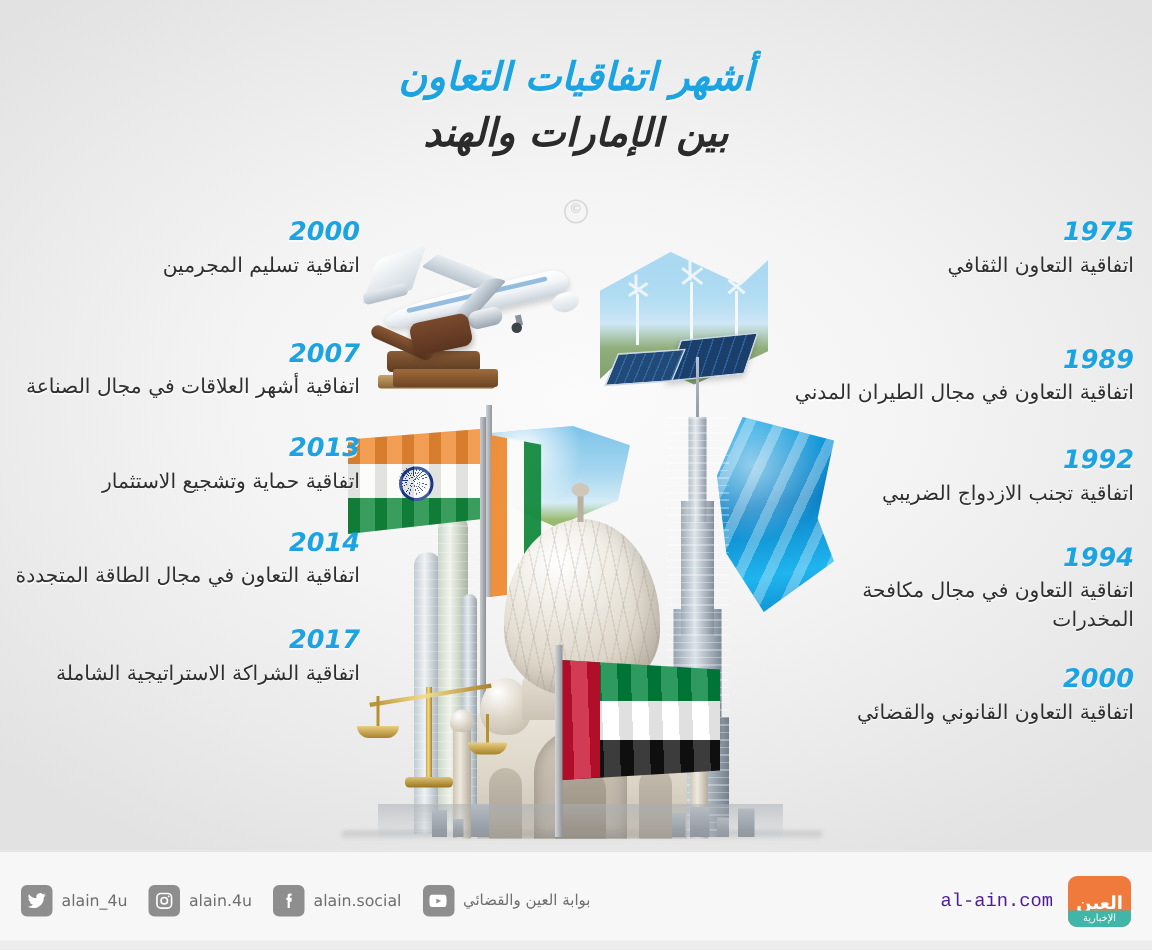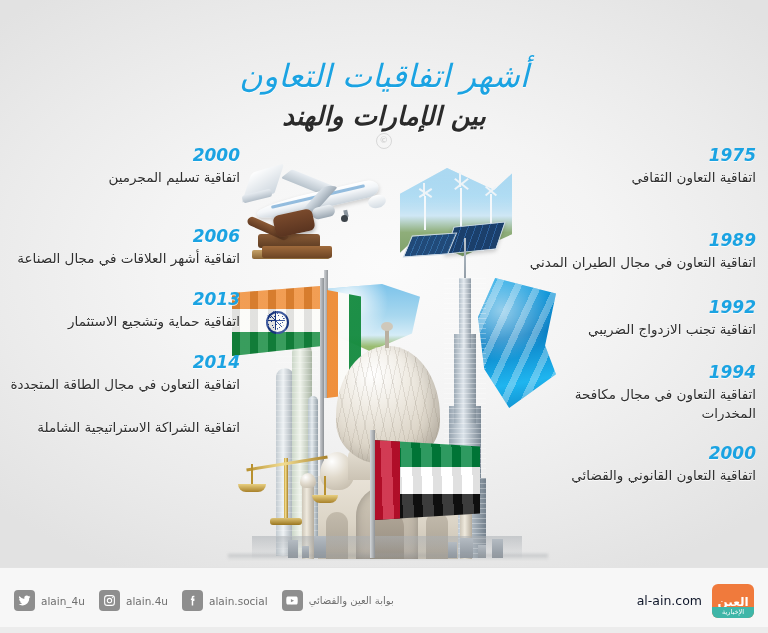--- a/index.html
+++ b/index.html
@@ -10,24 +10,23 @@
   }
   .poster{
     position:relative;width:768px;height:633px;
     background:
       radial-gradient(ellipse 70% 55% at 50% 42%, #fbfbfb 0%, #f4f4f4 42%, #ebebeb 72%, #e2e2e2 100%);
     overflow:hidden;
   }
   
   .title-block{position:absolute;top:36px;left:0;width:768px;text-align:center;z-index:20;}
   .title-line1{
-    font-size:32px;font-weight:normal;font-style:italic;color:#1ba3e2;
+    font-size:26px;font-weight:bold;font-style:italic;color:#1ba3e2;
     letter-spacing:1px;line-height:1.25;
     text-shadow:0 1px 0 rgba(255,255,255,.8);
-    margin-top:20px;
   }
   .title-line2{
     font-size:26px;font-weight:bold;font-style:italic;color:#2b2b2b;
     letter-spacing:1px;line-height:1.3;margin-top:4px;
     text-shadow:0 1px 0 rgba(255,255,255,.8);
   }
   
   .watermark{
     position:absolute;top:133px;left:0;width:768px;text-align:center;z-index:19;
     direction:ltr;color:#d8d8d8;font-size:11px;font-weight:bold;line-height:1.15;
@@ -339,21 +338,21 @@
   .socials{display:flex;align-items:center;gap:14px;}
   .social{display:flex;align-items:center;gap:6px;}
   .s-icon{
     width:21px;height:21px;border-radius:4px;background:#8e8e8e;
     display:flex;align-items:center;justify-content:center;flex:0 0 auto;
   }
   .s-icon svg{display:block;}
   .s-label{font-size:10.5px;color:#6f6f6f;}
   .s-label.ar{font-family:"DejaVu Sans",sans-serif;direction:rtl;font-size:10px;}
   .brand{display:flex;align-items:center;gap:10px;}
-  .brand-url{font-size:12.5px;color:#0f172a;}
+  .brand-url{font-size:12.5px;color:#4c1d95;font-family:Liberation Mono, monospace;}
   .brand-logo{
     width:42px;height:34px;border-radius:6px;background:#f07a3c;
     display:flex;flex-direction:column;align-items:center;justify-content:center;
     overflow:hidden;position:relative;
   }
   .brand-logo .ar-top{color:#fff;font-size:12px;font-weight:bold;line-height:1;margin-top:2px;}
   .brand-logo .ar-bot{
     position:absolute;left:0;bottom:0;width:100%;height:11px;background:#3fb6a8;
     color:#fff;font-size:6.5px;display:flex;align-items:center;justify-content:center;
   }
@@ -490,32 +489,33 @@
     </div>
     <div class="ground"></div>
   </div>
 
   <div class="col col-left">
     <div class="entry e0">
       <span class="year">2000</span>
       <div class="desc">اتفاقية تسليم المجرمين</div>
     </div>
     <div class="entry e1">
-      <span class="year">2006</span>
+      <span class="year">2007</span>
       <div class="desc">اتفاقية أشهر العلاقات في مجال الصناعة</div>
     </div>
     <div class="entry e2">
       <span class="year">2013</span>
       <div class="desc">اتفاقية حماية وتشجيع الاستثمار</div>
     </div>
     <div class="entry e3">
       <span class="year">2014</span>
       <div class="desc">اتفاقية التعاون في مجال الطاقة المتجددة</div>
     </div>
     <div class="entry">
+      <span class="year">2017</span>
       <div class="desc">اتفاقية الشراكة الاستراتيجية الشاملة</div>
     </div>
   </div>
 
   <div class="col col-right">
     <div class="entry r0">
       <span class="year">1975</span>
       <div class="desc">اتفاقية التعاون الثقافي</div>
     </div>
     <div class="entry r1">

